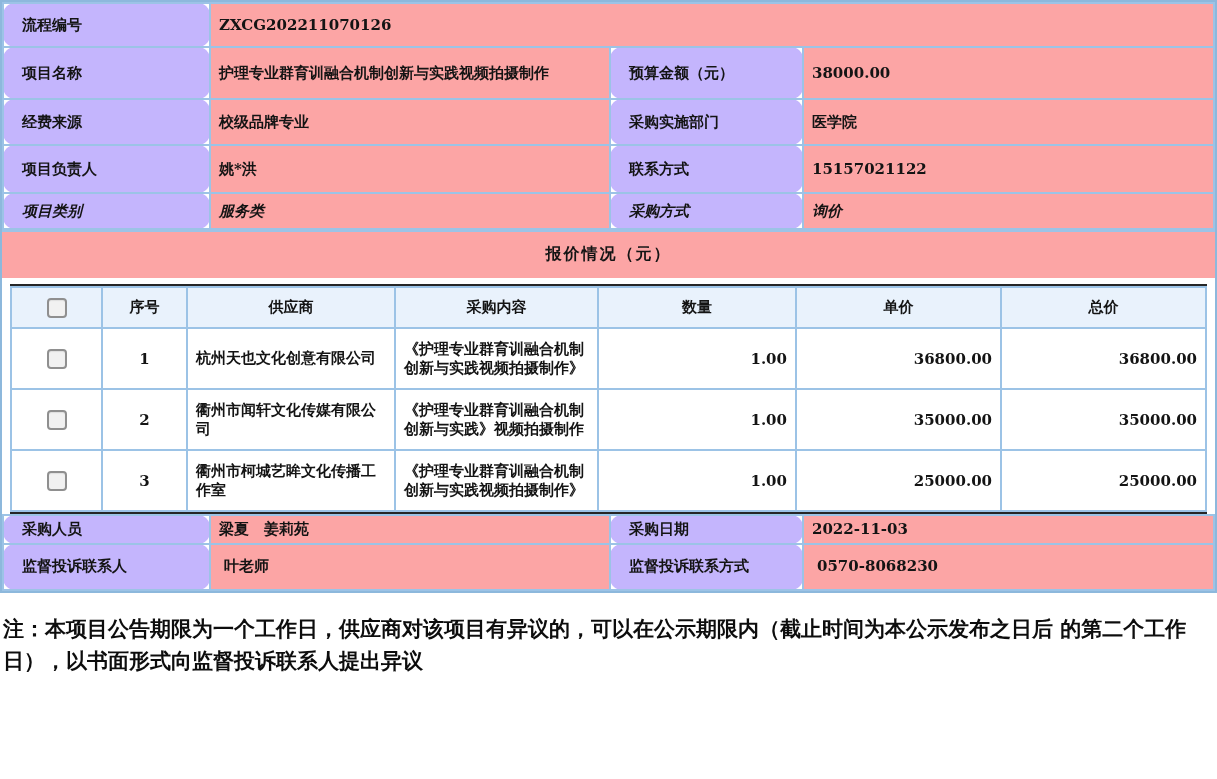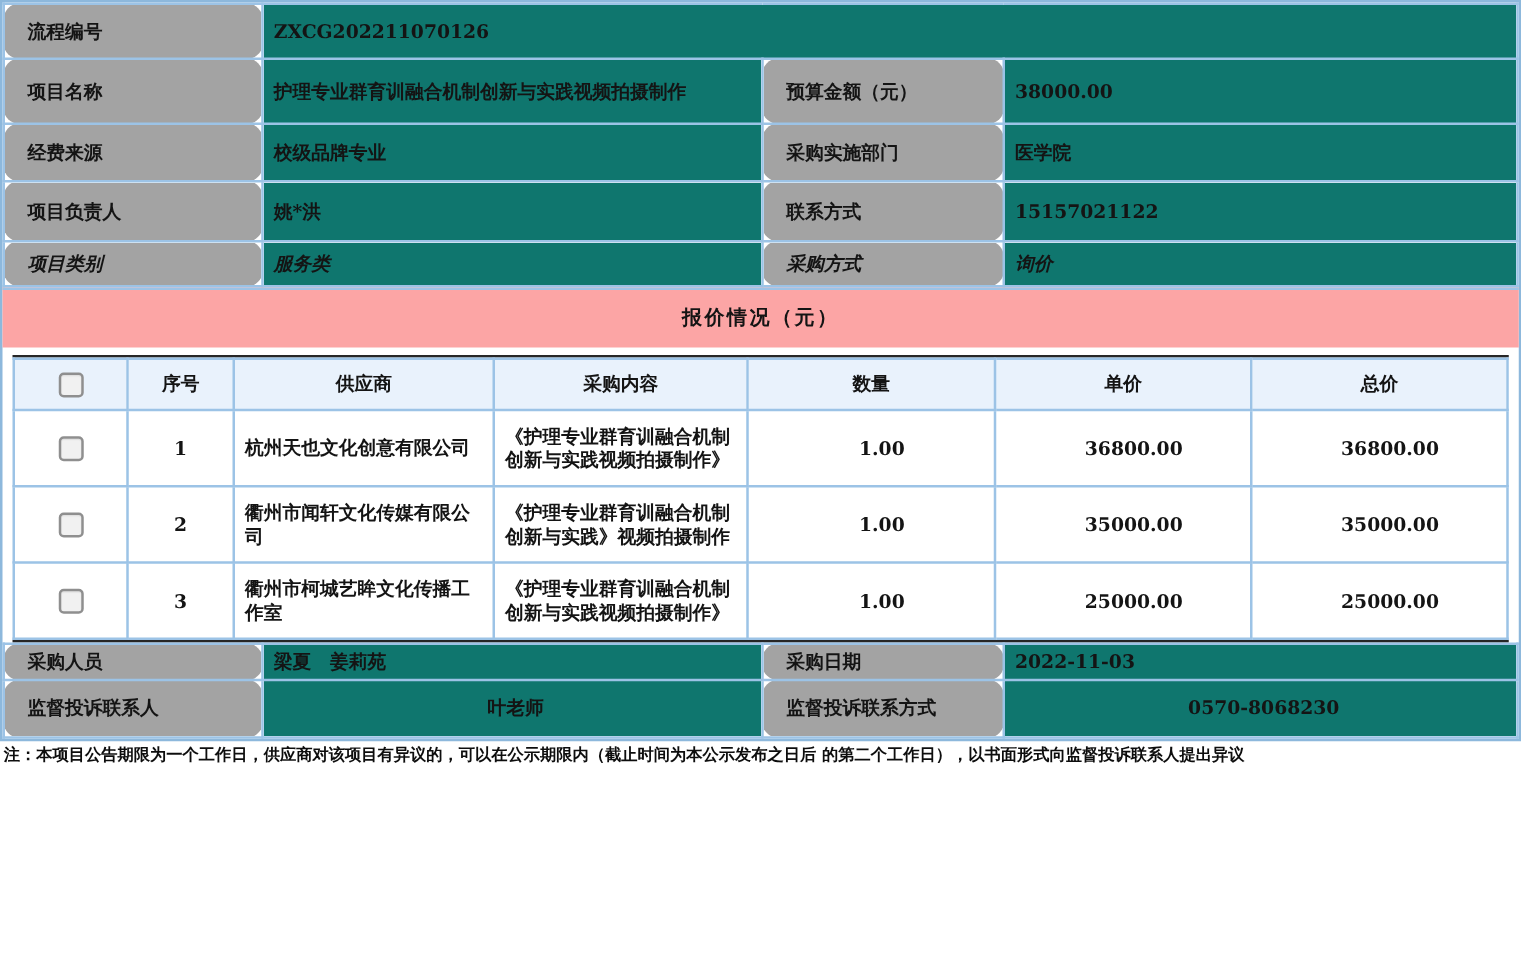--- a/index.html
+++ b/index.html
@@ -8,56 +8,56 @@
     font-family:"DejaVu Serif","Liberation Serif",serif;
     color:#141414;background:#fff;overflow:hidden;
   }
   .frame{border:2px solid #8db8dc;box-sizing:border-box;}
   table{border-collapse:collapse;width:100%;table-layout:fixed;}
   td{
     border:2px solid #9cc3e6;font-size:15px;font-weight:bold;
     padding:2px 8px;vertical-align:middle;box-sizing:border-box;
     overflow:hidden;
   }
-  .label{background:#a3a3a3;padding-left:18px;border-radius:12px;}
-  .val{padding-left:8px;background:#0f766e;}
+  .label{background:#c4b5fd;padding-left:18px;border-radius:12px;}
+  .val{padding-left:8px;background:#fca5a5;}
   .t-info tr.r1 td{height:44px;}
   .t-info tr.r2 td{height:52px;}
   .t-info tr.r3 td{height:46px;margin-top:29px;}
   .t-info tr.r4 td{height:48px;}
   .t-info tr.r5 td{height:36px;font-style:italic;}
   .band{
     background:#fca5a5;border-top:2px solid #9cc3e6;
     text-align:center;font-weight:bold;font-size:16px;
     padding:12px 0 13px 0;letter-spacing:2px;
   }
   .quote-wrap{
     margin:6px 8px 0 8px;
     border-top:2px solid #262626;border-bottom:2px solid #262626;
   }
   .t-quote td{text-align:center;}
   .t-quote tr.hd td{background:#e9f2fc;height:41px;}
   .t-quote tr.dr td{height:61px;background:#fff;}
   .t-quote td.cleft{text-align:left;padding:2px 6px 2px 8px;line-height:1.22;}
-  .t-quote td.cnum{text-align:center;padding-left:25px;}
+  .t-quote td.cnum{text-align:right;padding-left:25px;}
   .cb{
     display:inline-block;width:16px;height:16px;
     border:2px solid #8f8f8f;border-radius:4px;background:#f1f1f1;
     box-shadow:inset 0 1px 1px rgba(0,0,0,0.08);vertical-align:middle;
     cursor:pointer;
   }
   .t-bottom td{line-height:1.3;}
   .t-bottom tr.b1 td{height:50px;}
   .t-bottom tr.b1 td.label{line-height:1.25;padding-right:16px;}
   .t-bottom tr.b2 td{height:46px;}
   .t-bottom tr.b3 td{height:29px;}
   .t-bottom tr.b4 td{height:46px;}
-  .center{text-align:center;padding-left:13px;}
+  .center{padding-left:13px;}
   .note{
-    margin-top:2px;padding:0 3px;font-size:13px;font-weight:bold;
+    margin-top:20px;padding:0 3px;font-size:21px;font-weight:bold;
     line-height:1.5;color:#0d0d0d;
   }
 </style>
 </head>
 <body>
 
 <div class="doc">
   <div class="frame">
 
     <table class="t-info">

